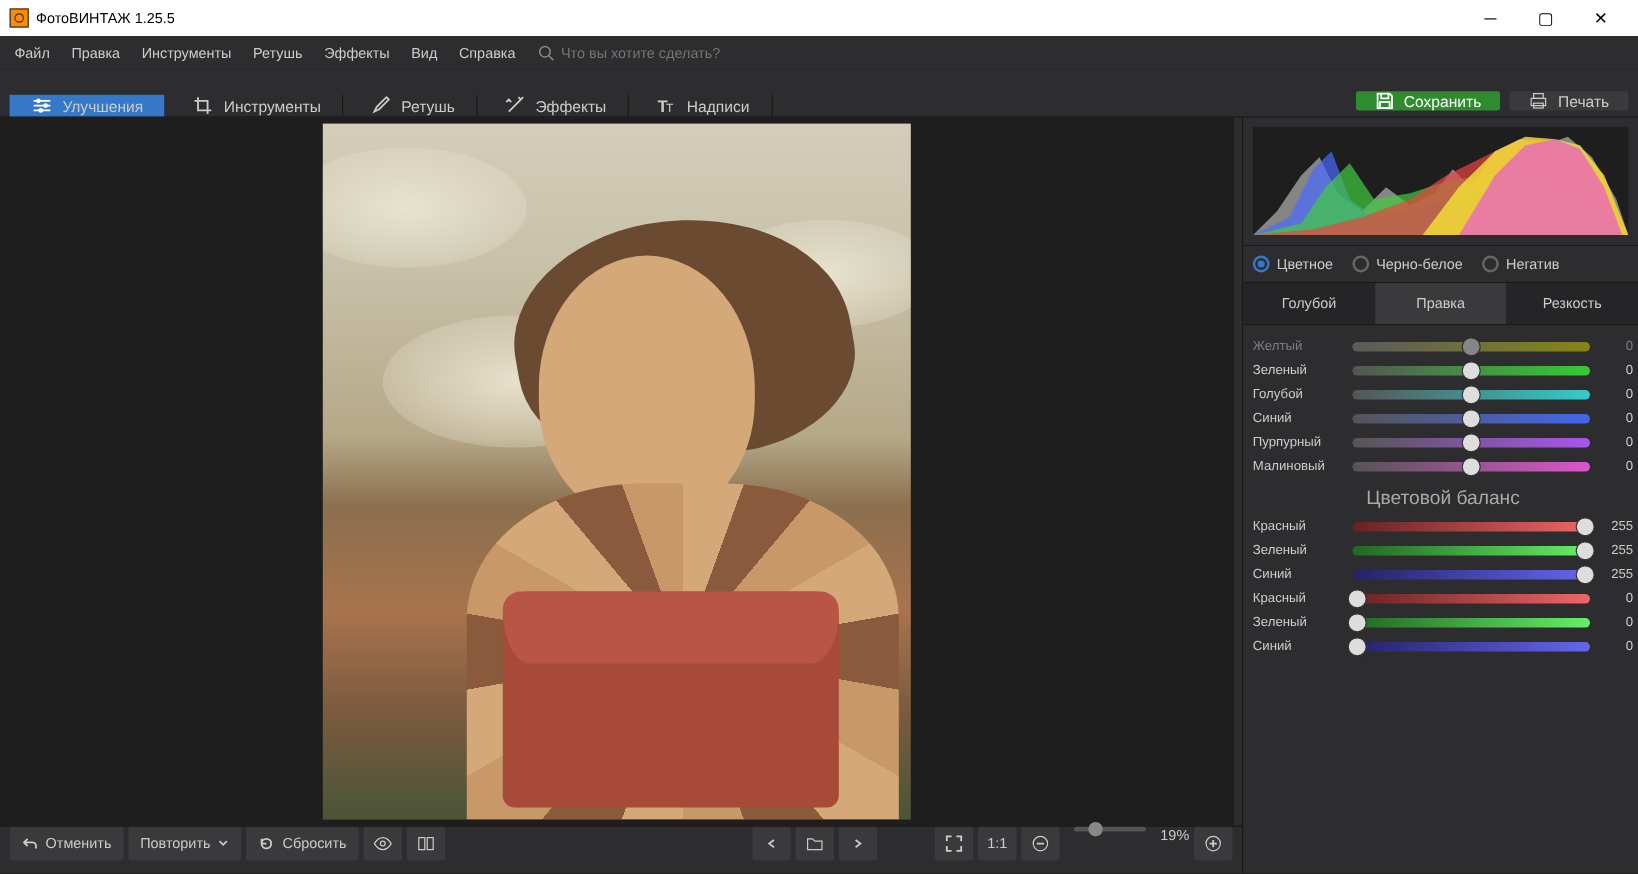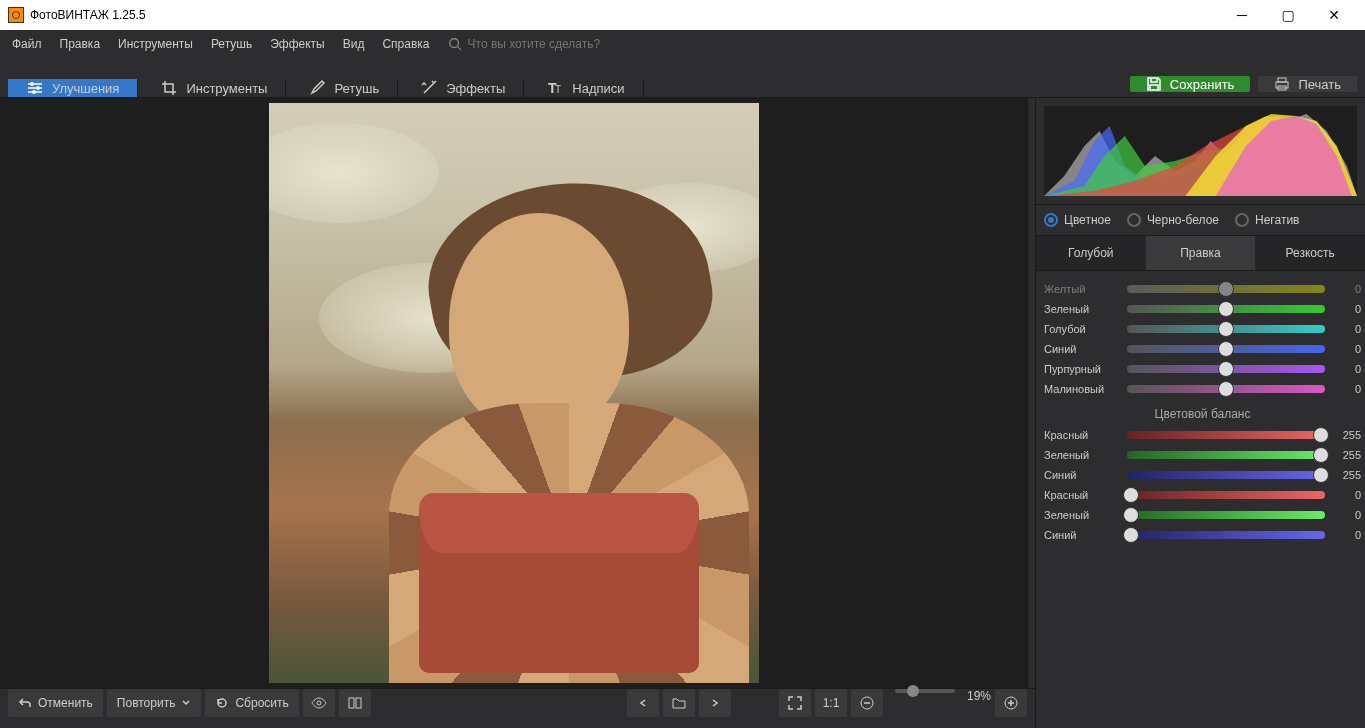--- a/index.html
+++ b/index.html
@@ -52,21 +52,21 @@
 .sub-tab.active{background:#3a3a3d}
 .sliders{flex:1;overflow-y:auto;padding:8px 4px 8px 8px}
 .sliders::-webkit-scrollbar{width:10px}
 .sliders::-webkit-scrollbar-track{background:#252528}
 .sliders::-webkit-scrollbar-thumb{background:#555;border-radius:5px}
 .slider-row{display:flex;align-items:center;gap:8px;padding:4px 0}
 .slider-label{width:75px;font-size:11px}
 .slider-track{flex:1;height:8px;border-radius:4px;position:relative}
 .slider-thumb{position:absolute;top:-4px;width:16px;height:16px;background:#ddd;border:1px solid #333;border-radius:50%;transform:translateX(-50%)}
 .slider-val{width:28px;text-align:right;font-size:11px}
-.section-title{text-align:center;padding:8px 0 4px;color:#aaa;font-size:12px}
+.section-title{text-align:center;padding:8px 0 4px;color:#aaa;font-size:16px}
 .section-sub{text-align:center;padding:2px 0 4px;color:#888;font-size:11px}
 svg{display:block}
 </style>
 </head>
 <body>
 
 <div class="titlebar">
   <div class="app-icon"></div>
   <span>ФотоВИНТАЖ 1.25.5</span>
   <div class="window-controls">

